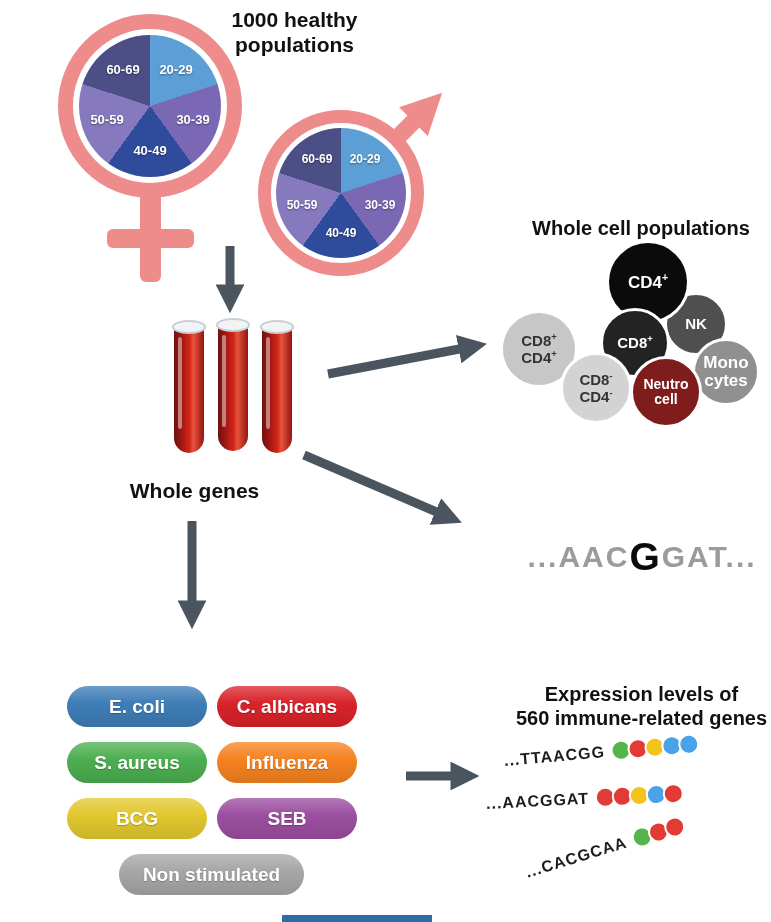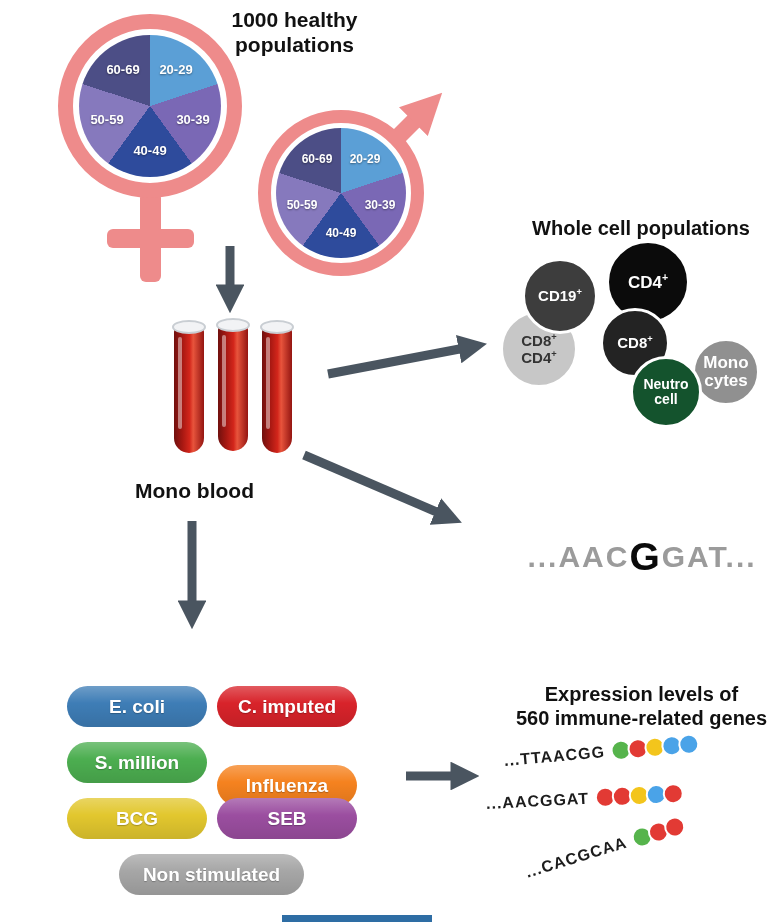--- a/index.html
+++ b/index.html
@@ -120,55 +120,59 @@
     <div class="tube" style="left:184px; top:318px;">
       <div class="tube-blood"></div>
       <div class="tube-rim"></div>
     </div>
     <div class="tube" style="left:228px; top:320px;">
       <div class="tube-blood"></div>
       <div class="tube-rim"></div>
     </div>
   </div>
 
-  <div class="section-title" style="left:78px; top:478px; width:165px; font-size:21px;">Mono blood</div>
+  <div class="section-title" style="left:78px; top:478px; width:165px; font-size:21px;">Whole genes</div>
 
   <div class="section-title" style="left:452px; top:216px; width:310px;">Whole cell populations</div>
 
   <div class="cell light" style="left: 466px; top: 310px; width: 78px; height: 78px; background-color: rgb(199, 199, 199);">
     <div class="cell-line"><span>CD8</span><sup>+</sup></div>
     <div class="cell-line"><span>CD4</span><sup>+</sup></div>
   </div>
-  <div class="cell" style="left: 488px; top: 258px; width: 76px; height: 76px; background-color: rgb(61, 61, 61);">
-    <div class="cell-line"><span>CD19</span><sup>+</sup></div>
+  <div class="cell" style="left: 630px; top: 292px; width: 64px; height: 64px; background-color: rgb(79, 79, 79);">
+    <div class="cell-line"><span>NK</span><sup></sup></div>
   </div>
   <div class="cell" style="left: 658px; top: 338px; width: 68px; height: 68px; font-size: 17px; background-color: rgb(144, 144, 144);">
     <div class="cell-line"><span>Mono</span></div>
     <div class="cell-line"><span>cytes</span></div>
   </div>
   <div class="cell big" style="left: 572px; top: 240px; width: 84px; height: 84px; background-color: rgb(11, 11, 11);">
     <div class="cell-line"><span>CD4</span><sup>+</sup></div>
   </div>
   <div class="cell" style="left: 566px; top: 308px; width: 70px; height: 70px; background-color: rgb(35, 35, 35);">
     <div class="cell-line"><span>CD8</span><sup>+</sup></div>
   </div>
-  <div class="cell" style="left: 596px; top: 356px; width: 72px; height: 72px; font-size: 14px; background-color: #14532d;">
+  <div class="cell light" style="left: 526px; top: 352px; width: 72px; height: 72px; background-color: rgb(211, 211, 211);">
+    <div class="cell-line"><span>CD8</span><sup>-</sup></div>
+    <div class="cell-line"><span>CD4</span><sup>-</sup></div>
+  </div>
+  <div class="cell" style="left: 596px; top: 356px; width: 72px; height: 72px; font-size: 14px; background-color: #7f1d1d;">
     <div class="cell-line"><span>Neutro</span></div>
     <div class="cell-line"><span>cell</span></div>
   </div>
 
   <div class="seq-line" style="left:448px; top:540px; width:320px;">
     <span>...AAC</span><span class="seq-var">G</span><span>GAT...</span>
   </div>
 
   <div>
     <div class="pill" style="left: 33px; top: 686px; width: 140px; background-color: rgb(62, 125, 182);">E. coli</div>
-    <div class="pill" style="left: 183px; top: 686px; width: 140px; background-color: rgb(216, 35, 42);">C. imputed</div>
-    <div class="pill" style="left: 33px; top: 742px; width: 140px; background-color: rgb(76, 174, 80);">S. million</div>
-    <div class="pill" style="left: 183px; top: 765px; width: 140px; background-color: rgb(245, 130, 31);">Influenza</div>
+    <div class="pill" style="left: 183px; top: 686px; width: 140px; background-color: rgb(216, 35, 42);">C. albicans</div>
+    <div class="pill" style="left: 33px; top: 742px; width: 140px; background-color: rgb(76, 174, 80);">S. aureus</div>
+    <div class="pill" style="left: 183px; top: 742px; width: 140px; background-color: rgb(245, 130, 31);">Influenza</div>
     <div class="pill" style="left: 33px; top: 798px; width: 140px; background-color: rgb(226, 199, 46);">BCG</div>
     <div class="pill" style="left: 183px; top: 798px; width: 140px; background-color: rgb(155, 78, 160);">SEB</div>
     <div class="pill" style="left: 85px; top: 854px; width: 185px; background-color: rgb(166, 166, 166);">Non stimulated</div>
   </div>
 
   <div class="section-title" style="left:440px; top:682px; width:335px;">
     <div>Expression levels of</div>
     <div>560 immune-related genes</div>
   </div>
 

